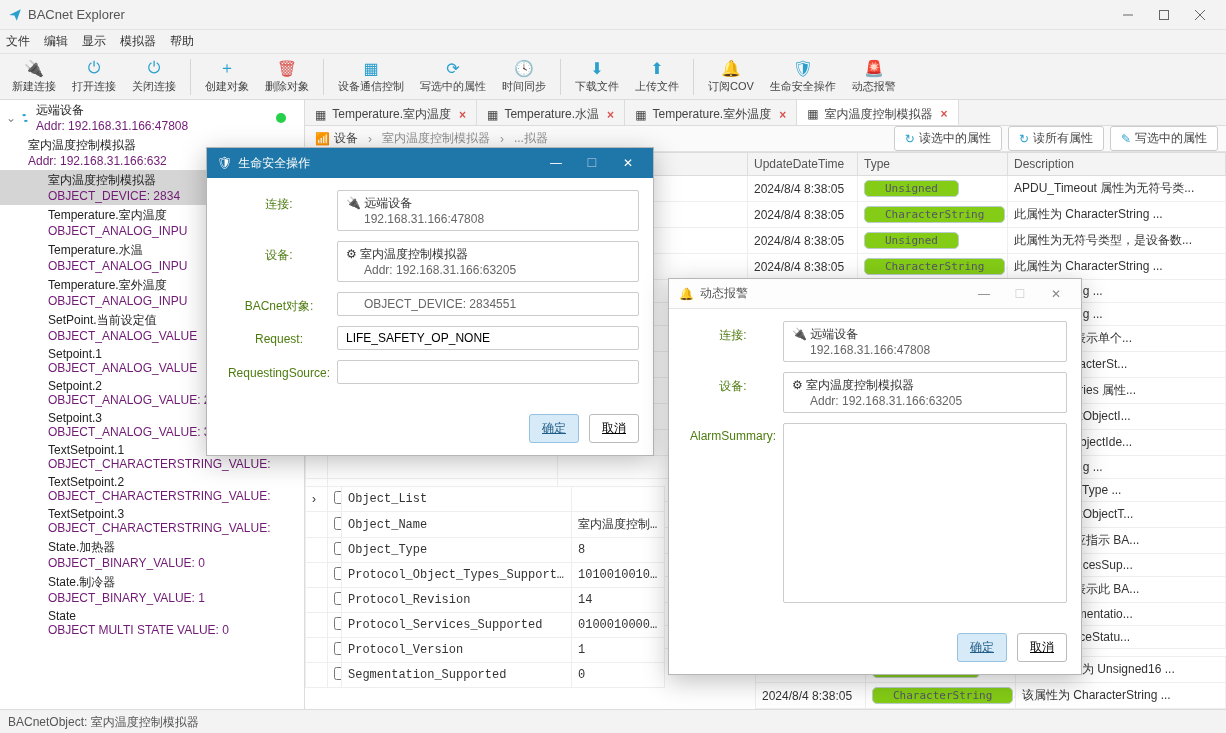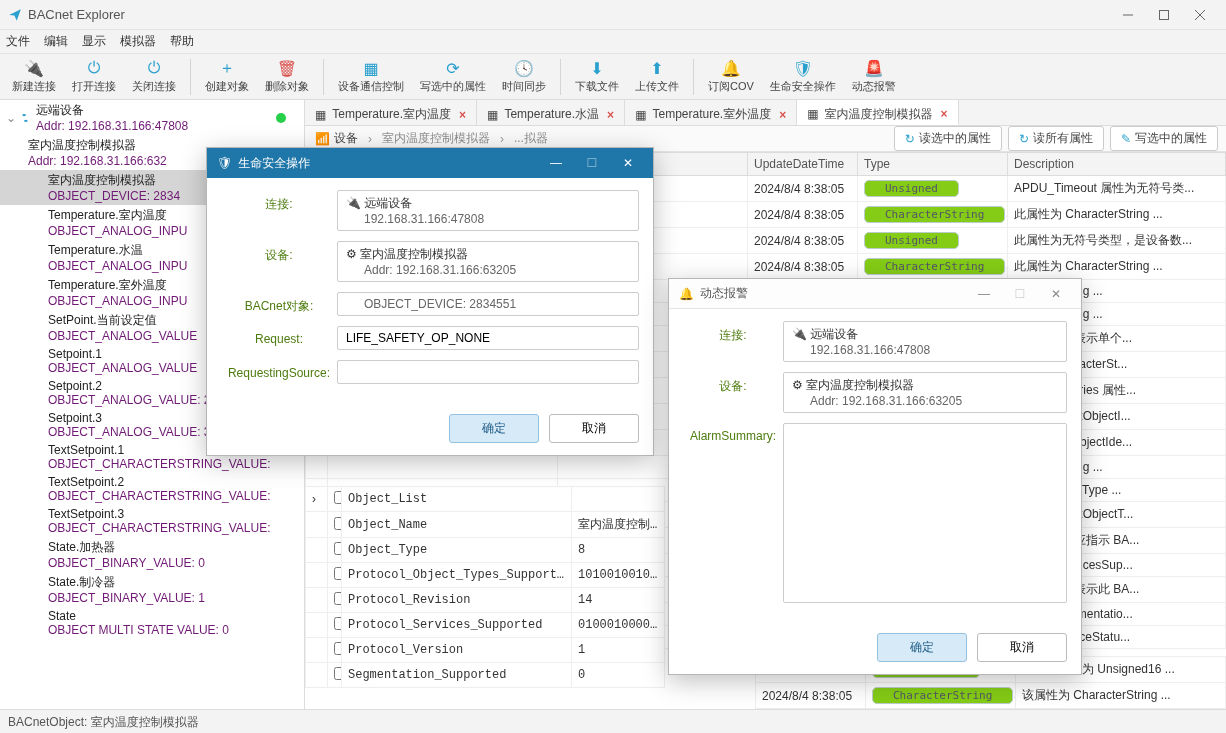--- a/index.html
+++ b/index.html
@@ -55,21 +55,21 @@
 .dlg-title { background:#1f76a8; color:#fff; height:30px; display:flex; align-items:center; padding:0 10px; gap:6px;}
 .dlg-title .sp { flex:1;}
 .dlg-title .wb { width:30px; text-align:center; color:#fff;}
 .dlg-body { padding:12px 14px; }
 .frow { display:flex; align-items:flex-start; margin-bottom:10px;}
 .frow .flabel { width:116px; color:#4d7c0f; padding-top:6px;text-align:center;}
 .fcontrol { flex:1; border:1px solid #ccc; border-radius:2px; padding:4px 8px; background:#fff; }
 .fcontrol .l1 { color:#333; }
 .fcontrol .l2 { color:#666; font-size:12px; margin-left:18px;}
 .dlg-footer { display:flex; justify-content:flex-end; gap:10px; padding:8px 14px 12px; }
-.dlg-btn { border:1px solid #bbb; border-radius:3px; padding:5px 32px; background:#fff; }
+.dlg-btn { border:1px solid #bbb; border-radius:3px; padding:5px 12px; background:#fff;text-decoration:underline; }
 .dlg-btn.primary { background:#d7eaf7; border-color:#94c1df; color:#1f5d87;}
 
 .dialog-light .dlg-title { background:#fdfdfd; color:#555; border-bottom:1px solid #e5e5e5;}
 .dialog-light .dlg-title .wb { color:#888; }
 
 .mono { font-family:Consolas,"Courier New",monospace;margin-top:40px; }
 svg { display:block; }
 </style>
 </head>
 <body>

